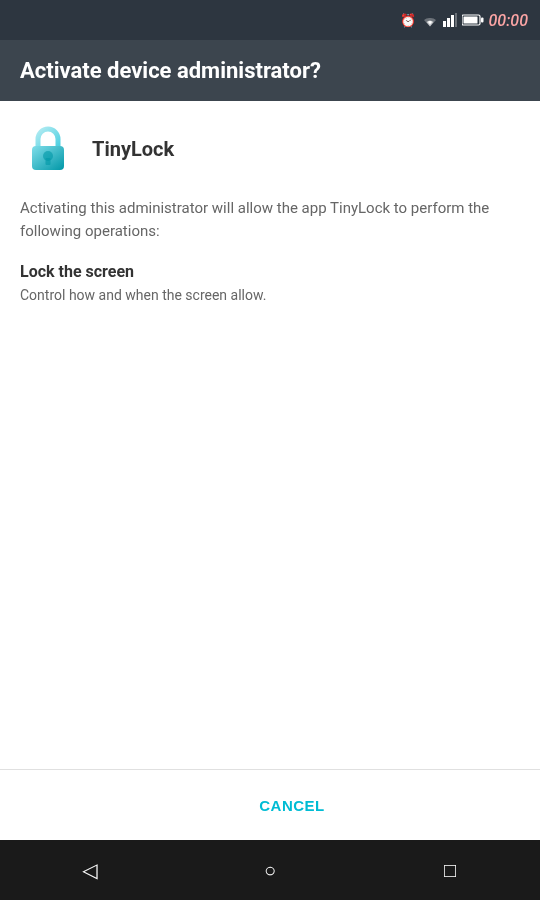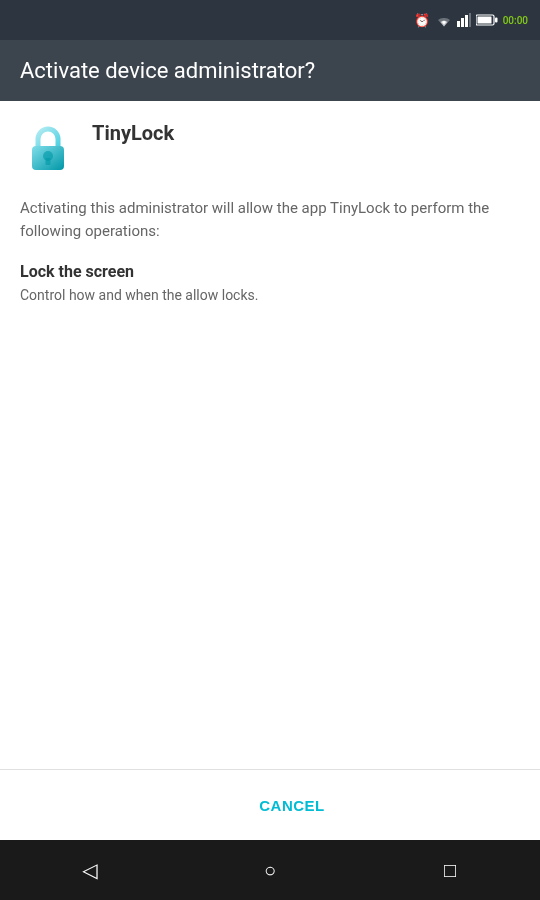--- a/index.html
+++ b/index.html
@@ -30,50 +30,51 @@
       flex-shrink: 0;
     }
 
     .status-icons {
       display: flex;
       align-items: center;
       gap: 5px;
     }
 
     .status-time {
-      color: #84cc16;
-      font-size: 10px;
+      color: #fca5a5;
+      font-size: 16px;
       font-weight: 500;
+      font-style: italic;
     }
 
     
     .header {
       background: #3c454e;
       padding: 18px 20px;
       flex-shrink: 0;
     }
 
     .header-title {
       color: white;
       font-size: 22px;
-      font-weight: normal;
+      font-weight: bold;
     }
 
     
     .content {
       flex: 1;
       background: #fff;
       padding: 20px 20px 0 20px;
       overflow-y: auto;
     }
 
     
     .app-row {
       display: flex;
-      align-items: flex-start;
+      align-items: center;
       gap: 16px;
       margin-bottom: 20px;
     }
 
     .app-name {
       font-size: 20px;
       font-weight: bold;
       color: #333;
     }
 
@@ -214,21 +215,21 @@
       <circle cx="28" cy="35" r="5" fill="#0097a7" opacity="0.6"></circle>
       <rect x="25.5" y="37" width="5" height="7" rx="1" fill="#0097a7" opacity="0.6"></rect>
     </svg>
     <span class="app-name">TinyLock</span>
   </div>
 
   <p class="description">Activating this administrator will allow the app TinyLock to perform the following operations:</p>
 
   <div>
     <p class="permission-title">Lock the screen</p>
-    <p class="permission-desc">Control how and when the allow locks.</p>
+    <p class="permission-desc">Control how and when the screen allow.</p>
   </div>
 </div>
 
 <div class="divider"></div>
 
 <div class="button-row">
   <button class="btn">CANCEL</button>
 </div>
 
 <div class="nav-bar">

